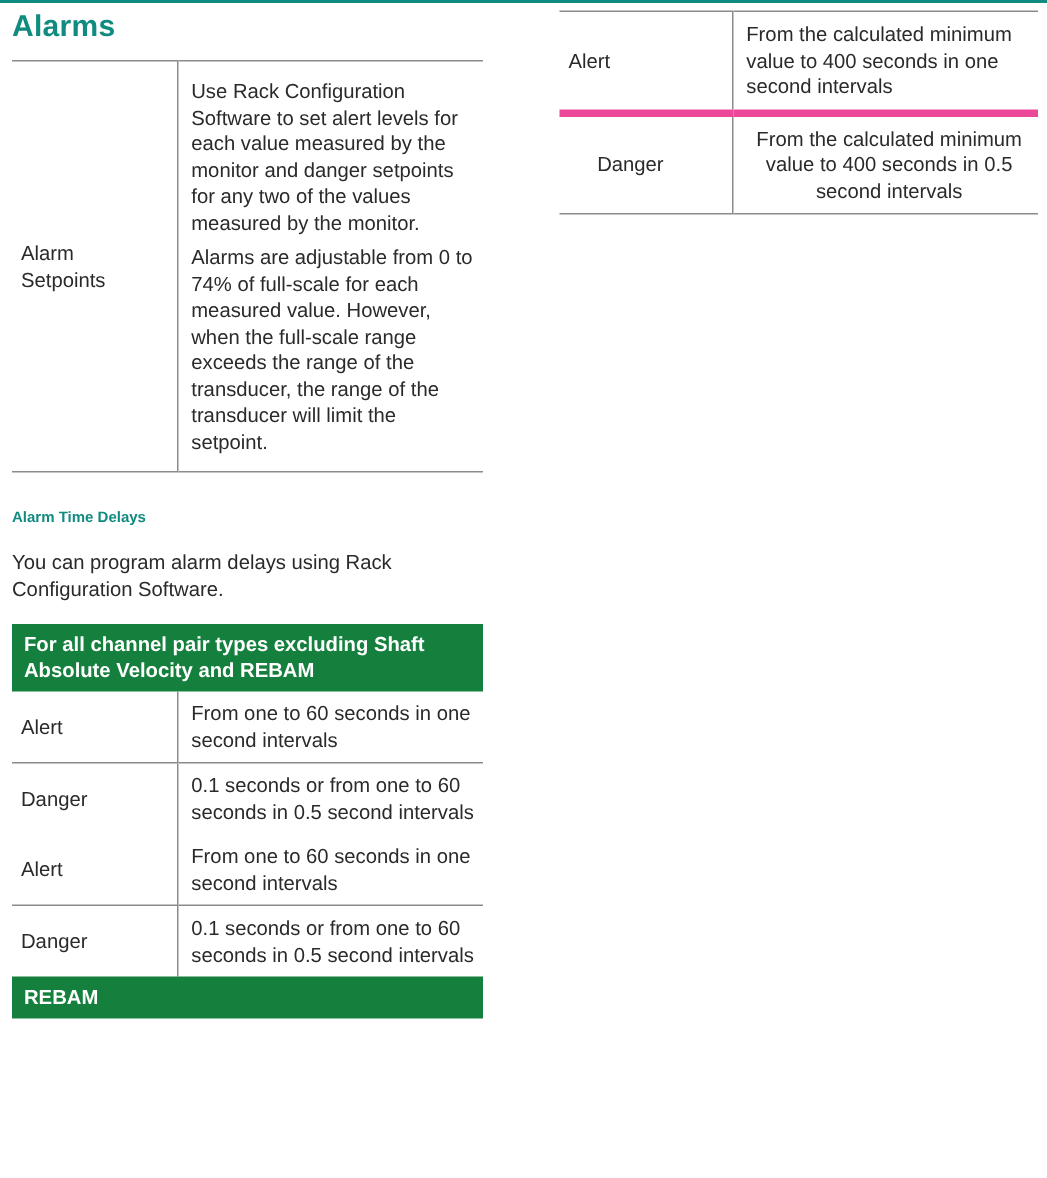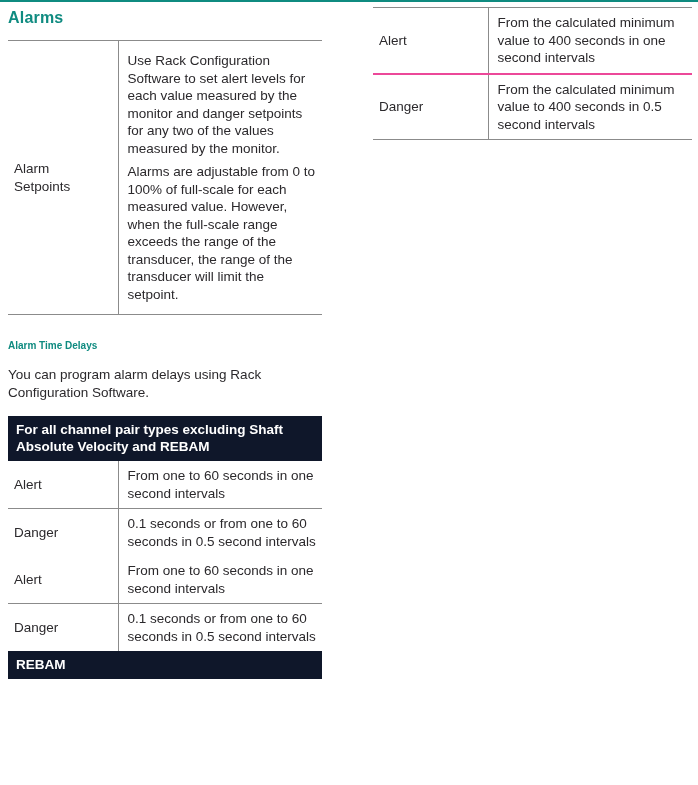--- a/index.html
+++ b/index.html
@@ -7,45 +7,45 @@
     width:698px;height:785px;position:relative;background:#ffffff;
     font-family:"Liberation Sans", sans-serif;
     color:#2b292c;font-size:13.5px;line-height:17.5px;
     -webkit-font-smoothing:antialiased;
   }
   .top-rule{position:absolute;top:0;left:0;width:698px;height:2px;background:#0f8b80;}
   .left-col{position:absolute;left:8px;top:6px;width:314px;}
   .right-col{position:absolute;left:373px;top:7px;width:319px;}
 
   h1.page-title{
-    color:#0f8b80;font-size:16px;line-height:24px;font-weight:bold;
+    color:#0f8b80;font-size:20px;line-height:24px;font-weight:bold;
     margin:0;padding:0;letter-spacing:0.2px;
   }
   h2.sub-title{
     color:#0f8b80;font-size:10px;line-height:18px;font-weight:bold;
     margin:22px 0 0 0;padding:0;
   }
   p.intro{margin:11px 0 0 0;max-width:300px;}
 
   table.spec{
     width:100%;border-collapse:collapse;
     border-top:1px solid #8b8b8b;border-bottom:1px solid #8b8b8b;
   }
   table.spec.mt{margin-top:10px;}
   table.spec td, table.delay td{vertical-align:middle;}
   td.lbl{
     width:110px;min-width:110px;border-right:1px solid #8b8b8b;
     padding:5px 26px 5px 6px;box-sizing:border-box;
   }
   td.val{padding:5px 4px 5px 9px;}
   td.val p{margin:6px 0;}
-  table.spec tr + tr td{border-top:2px solid #ec4899;}
+  table.spec tr + tr td{border-top:5px solid #ec4899;text-align:center;}
 
   .bar{
-    background:#0f172a;color:#ffffff;font-weight:bold;
+    background:#15803d;color:#ffffff;font-weight:bold;
     padding:5px 8px 6px 8px;line-height:17px;margin-top:14px;
   }
   .bar.first{margin-top:15px;}
   table.delay{width:100%;border-collapse:collapse;}
   table.delay tr + tr td{border-top:1px solid #8b8b8b;}
   table.delay td.lbl{padding-top:6px;padding-bottom:6px;}
   table.delay td.val{padding-top:6px;padding-bottom:6px;}
 
   table.rspec td.lbl{width:115px;min-width:115px;}
   table.rspec td.val{padding-top:6px;padding-bottom:6px;}
@@ -58,21 +58,21 @@
 <div class="left-col">
 
   <h1 class="page-title">Alarms</h1>
 
   <table class="spec mt">
     <tbody>
         <tr>
       <td class="lbl">Alarm Setpoints</td>
       <td class="val">
         <p>Use Rack Configuration Software to set alert levels for each value measured by the monitor and danger setpoints for any two of the values measured by the monitor.</p>
-        <p>Alarms are adjustable from 0 to 100% of full-scale for each measured value. However, when the full-scale range exceeds the range of the transducer, the range of the transducer will limit the setpoint.</p>
+        <p>Alarms are adjustable from 0 to 74% of full-scale for each measured value. However, when the full-scale range exceeds the range of the transducer, the range of the transducer will limit the setpoint.</p>
       </td>
     </tr>
   </tbody>
     </table>
 
   <h2 class="sub-title">Alarm Time Delays</h2>
 
   <p class="intro">You can program alarm delays using Rack Configuration Software.</p>
 
   <div class="bar first">For all channel pair types excluding Shaft Absolute Velocity and REBAM</div>

